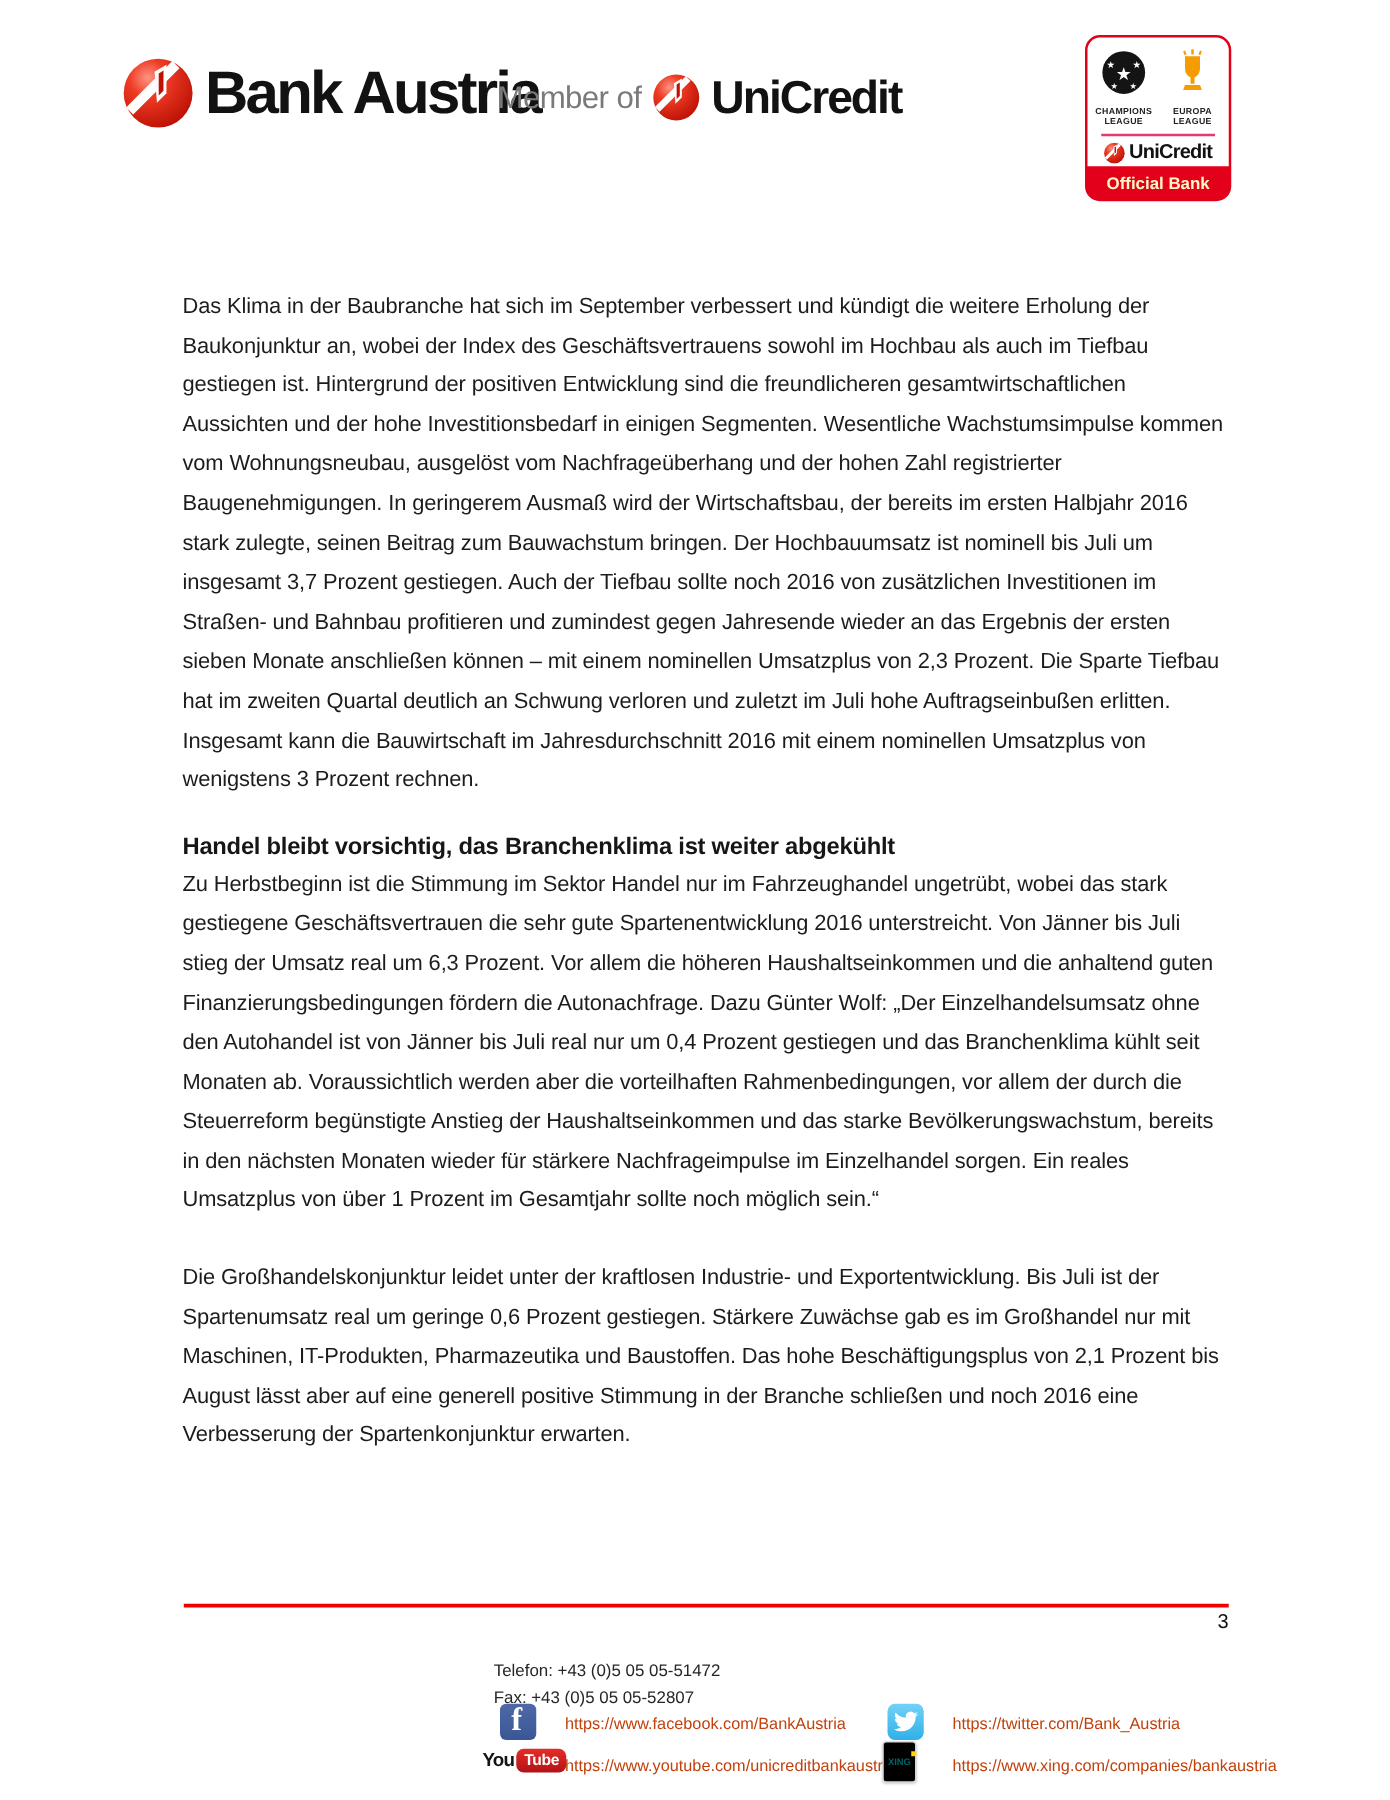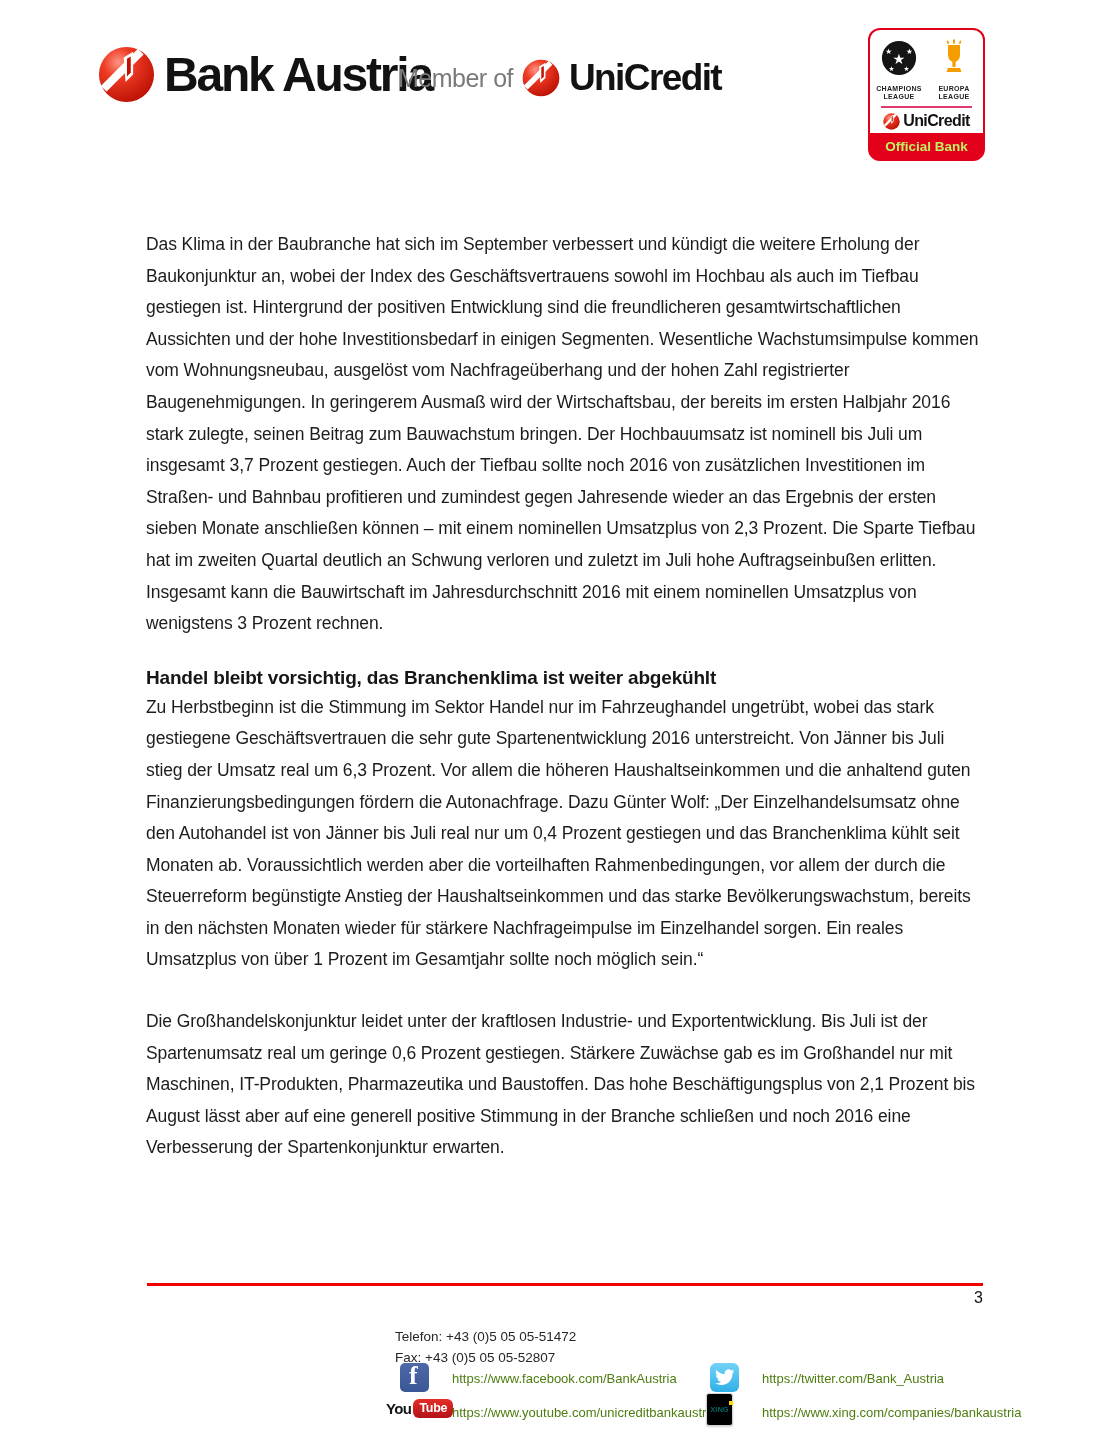--- a/index.html
+++ b/index.html
@@ -20,42 +20,42 @@
   .badge { position:absolute; left:868px; top:28px; width:117px; height:133px;
            border:2px solid #e2001a; border-radius:12px; background:#fff; }
   .badge-logos { display:flex; justify-content:space-evenly; align-items:flex-start; margin-top:9px; }
   .badge-col { width:52px; text-align:center; }
   .league-name { font-size:7px; font-weight:bold; color:#222; letter-spacing:0.3px; line-height:8px; margin-top:4px; }
   .badge-divider { height:2px; background:#e23b6e; margin:5px 11px 4px 11px; }
   .badge-uc { display:flex; align-items:center; justify-content:center; gap:3px; }
   .badge-uc-word { font-size:16px; font-weight:bold; color:#121212; letter-spacing:-0.6px; }
   .badge-bar { position:absolute; bottom:-1px; left:-1px; right:-1px; height:27px; background:#e2001a;
                border-radius:0 0 10px 10px; display:flex; align-items:center; justify-content:center;
-               color:#bef264; font-weight:bold; font-size:13.5px; }
+               color:#fef9c3; font-weight:bold; font-size:13.5px; }
 
   
   .doc { position:absolute; left:146px; top:208px; width:838px; }
   .sec-heading { font-size:19px; font-weight:bold; margin:0; line-height:24px; letter-spacing:-0.2px; color:#161616; }
   .para { font-size:17.5px; line-height:31.6px; margin:0; letter-spacing:-0.1px; color:#1c1c1c; }
   .p-after-h1 { margin-top:21px; }
   .h2-second { margin-top:26px; }
   .p-tight { margin-top:2px; }
   .p-gap { margin-top:30px; }
 
   
   .rule { position:absolute; left:147px; top:1283px; width:836px; height:3px; background:#f10000; }
   .pagenum { position:absolute; left:880px; top:1289px; width:103px; text-align:right; font-size:16px; color:#111; }
 
   .fcol { position:absolute; top:1327px; font-size:13.5px; line-height:20.5px; color:#262626; }
   .fcol1 { left:163px; }
   .fcol2 { left:395px; }
   .fcol3 { left:703px; }
   .bold { font-weight:bold; }
 
-  .soc-url { position:absolute; font-size:13px; color:#4d7c0f; }
+  .soc-url { position:absolute; font-size:13px; color:#c2410c; }
   .fb-icon { position:absolute; left:400px; top:1363px; width:29px; height:29px; border-radius:5px;
              background:linear-gradient(#4e68a8,#3a5795); color:#fff; overflow:hidden; }
   .fb-icon span { position:absolute; left:9px; top:-2px; font-size:26px; font-weight:bold; font-family:"Liberation Serif", serif; }
   .tw-icon { position:absolute; left:710px; top:1363px; width:29px; height:29px; border-radius:6px;
              background:linear-gradient(#72d2f7,#2fb0e8); display:flex; align-items:center; justify-content:center; }
   .yt-logo { position:absolute; left:386px; top:1399px; display:flex; align-items:center; gap:2px; }
   .yt-you { font-size:15px; font-weight:bold; color:#141414; letter-spacing:-0.6px; }
   .yt-tube { background:linear-gradient(#e52d27,#b31217); color:#fff; font-weight:bold; font-size:12.5px;
              padding:2px 6px 3px 6px; border-radius:6px; letter-spacing:-0.3px; }
   .xing-icon { position:absolute; left:706px; top:1393px; width:27px; height:33px; background:#000000;

